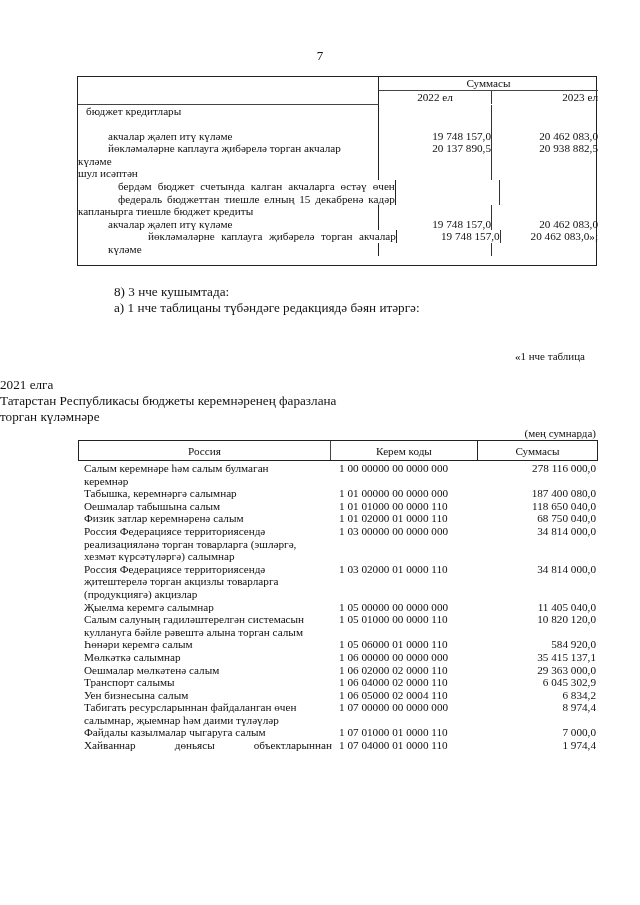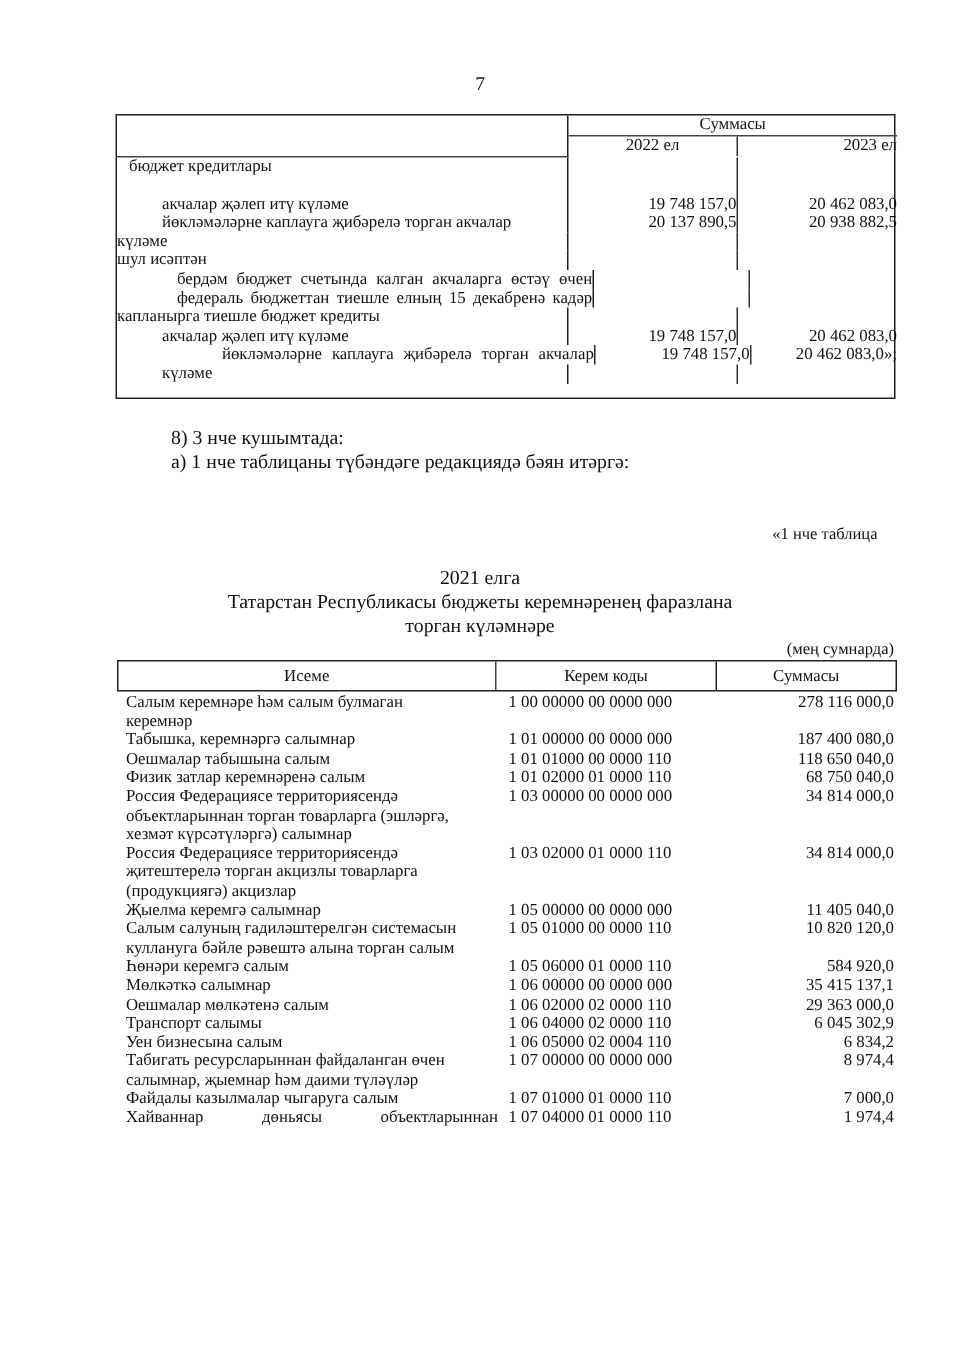--- a/index.html
+++ b/index.html
@@ -30,21 +30,21 @@
     .t1-row .lbl.justify { text-align: justify; text-align-last: justify; margin-left: 40px; }
     .t1-row .v1 { width: 112px; border-right: 1px solid #333; text-align: right; }
     .t1-row .v2 { width: 106px; text-align: right; }
     .spacer .lbl, .spacer .v1, .spacer .v2 { height: 12px; }
     .t1-frame { position: absolute; left: 77px; top: 76px; width: 520px; height: 190px; border: 1px solid #222; box-sizing: border-box; }
     
     .para { position: absolute; left: 114px; font-size: 13.2px; }
     .para1 { top: 284px; }
     .para2 { top: 300px; }
     .table-ref { position: absolute; top: 350px; right: 55px; font-size: 11px; }
-    .title { position: absolute; left: 0; width: 640px; text-align: center; font-size: 13.2px; line-height: 16px; }
+    .title { position: absolute; left: 0; width: 640px; font-size: 13.2px; line-height: 16px; }
     .title1 { top: 377px; }
     .title2 { top: 393px; }
     .title3 { top: 409px; }
     .units { position: absolute; top: 427px; right: 44px; font-size: 11px; }
     
     .t2-head {
       position: absolute; top: 440px; left: 78px; width: 520px; height: 21px;
       border: 1px solid #222; box-sizing: border-box; display: flex; font-size: 11.2px;
     }
     .t2-head div { display: flex; align-items: center; justify-content: center; }
@@ -139,21 +139,21 @@
 
 <div class="table-ref">«1 нче таблица</div>
 
 <div class="title title1">2021 елга</div>
 <div class="title title2">Татарстан Республикасы бюджеты керемнәренең фаразлана</div>
 <div class="title title3">торган күләмнәре</div>
 
 <div class="units">(мең сумнарда)</div>
 
 <div class="t2-head">
-  <div class="c1">Исеме</div>
+  <div class="c1">Россия</div>
   <div class="c2">Керем коды</div>
   <div class="c3">Суммасы</div>
 </div>
 <div class="t2-body" id="t2-body">
     <div class="t2-row">
       <div class="name">Салым керемнәре һәм салым булмаган</div>
       <div class="code">1 00 00000 00 0000 000</div>
       <div class="sum">278 116 000,0</div>
     </div>
     <div class="t2-row">
@@ -175,21 +175,21 @@
       <div class="name">Физик затлар керемнәренә салым</div>
       <div class="code">1 01 02000 01 0000 110</div>
       <div class="sum">68 750 040,0</div>
     </div>
     <div class="t2-row">
       <div class="name">Россия Федерациясе территориясендә</div>
       <div class="code">1 03 00000 00 0000 000</div>
       <div class="sum">34 814 000,0</div>
     </div>
     <div class="t2-row">
-      <div class="name">объектларыннан торган товарларга (эшләргә,</div>
+      <div class="name">реализацияләнә торган товарларга (эшләргә,</div>
       <div class="code"></div>
       <div class="sum"></div>
     </div>
     <div class="t2-row">
       <div class="name">хезмәт күрсәтүләргә) салымнар</div>
       <div class="code"></div>
       <div class="sum"></div>
     </div>
     <div class="t2-row">
       <div class="name">Россия Федерациясе территориясендә</div>

